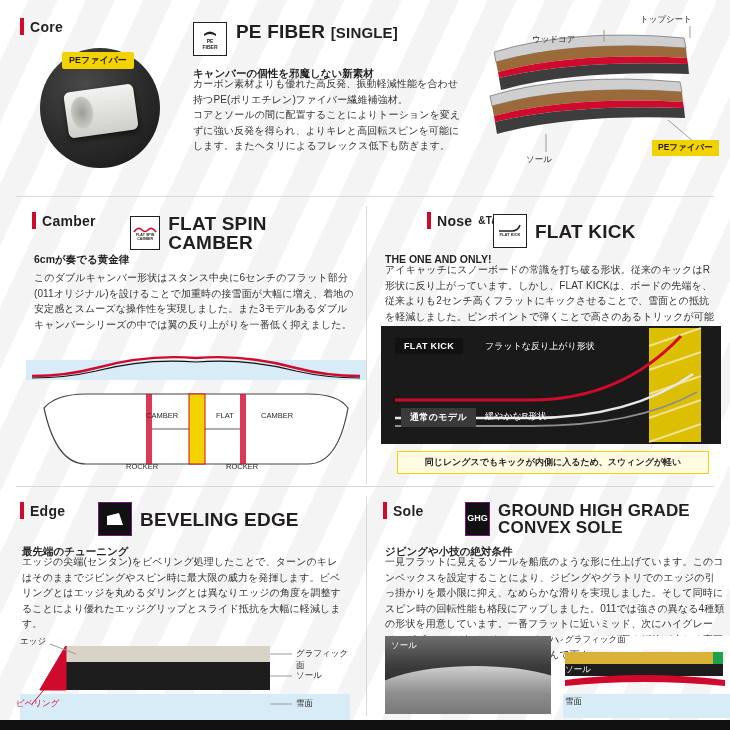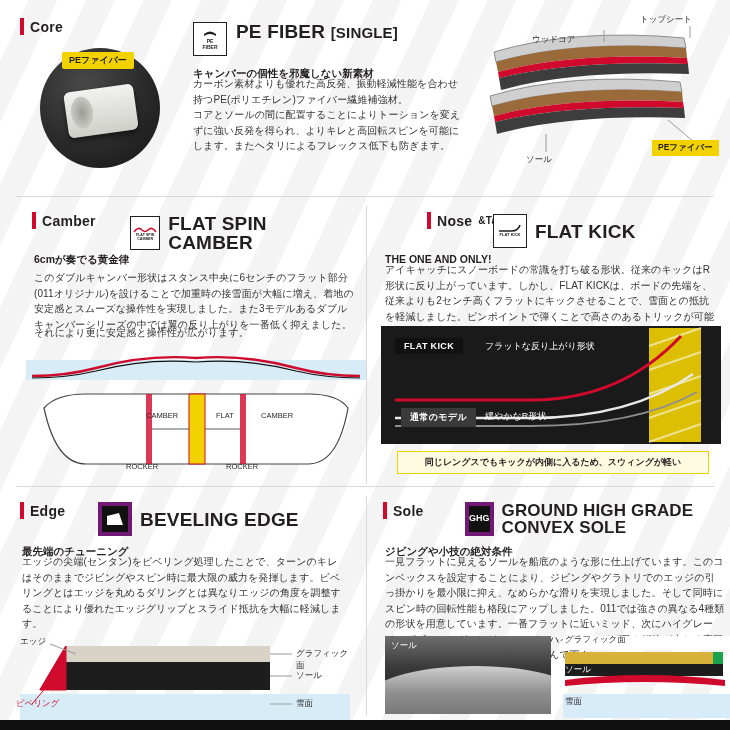--- a/index.html
+++ b/index.html
@@ -48,21 +48,21 @@
   .vline{position:absolute;background:#d9d9d9;width:1px;}
 
   
   .badge{
     width:34px;height:34px;border:1px solid #231f20;background:#fff;
     display:flex;flex-direction:column;align-items:center;justify-content:center;
     font-size:5px;font-weight:bold;line-height:1.1;text-align:center;
     box-sizing:border-box;
   }
   .badge.small-txt{font-size:4.5px;}
-  .badge-dark{background:#111;border:4px solid #701a75;color:#fff;}
+  .badge-dark{background:#111;border:1px solid #701a75;color:#fff;}
 
   
   #sec-core{position:absolute;left:0;top:0;width:730px;height:196px;}
   .core-head{position:absolute;left:20px;top:18px;}
   .core-title{position:absolute;left:193px;top:22px;display:flex;gap:9px;}
   .core-lead{position:absolute;left:193px;top:60px;width:260px;}
   .core-body{position:absolute;left:193px;top:76px;width:270px;}
 
   .pe-photo{
     position:absolute;left:40px;top:48px;width:120px;height:120px;border-radius:50%;
@@ -231,21 +231,20 @@
         <div class="badge small-txt">
           <svg width="24" height="9" viewBox="0 0 24 9">
             <path d="M1 7 Q5 1 9 5 Q12 8 15 5 Q19 1 23 7" fill="none" stroke="#cf0a2c" stroke-width="1.6"></path>
           </svg>
           <span style="font-size:3.6px;">FLAT SPIN CAMBER</span>
         </div>
         <div class="title">FLAT SPIN CAMBER</div>
       </div>
       <div class="lead cam-lead">6cmが奏でる黄金律</div>
       <div class="body-txt cam-body">このダブルキャンバー形状はスタンス中央に6センチのフラット部分 (011オリジナル)を設けることで加重時の接雪面が大幅に増え、着地の安定感とスムーズな操作性を実現しました。また3モデルあるダブルキャンバーシリーズの中では翼の反り上がりを一番低く抑えました。</div>
-      <div class="body-txt cam-body2">それにより更に安定感と操作性が広がります。</div>
 
       <div class="camber-graph">
         <svg width="340" height="130" viewBox="0 0 340 130">
           <rect x="0" y="14" width="340" height="20" fill="#d8ecf7"></rect>
           <path d="M6 30 Q40 30 70 22 Q120 8 170 12 Q220 8 270 22 Q300 30 334 30" fill="none" stroke="#cf0a2c" stroke-width="2.4"></path>
           <path d="M6 32 Q40 32 70 25 Q120 12 170 16 Q220 12 270 25 Q300 32 334 32" fill="none" stroke="#111" stroke-width="1.2"></path>
 
           <path d="M18 62 Q30 48 60 48 L282 48 Q312 48 322 62 Q312 118 282 118 L60 118 Q30 118 18 62 Z" fill="#ffffff" stroke="#444" stroke-width="1.2"></path>
           <rect x="120" y="48" width="6" height="70" fill="#cf0a2c" opacity=".8"></rect>
           <rect x="214" y="48" width="6" height="70" fill="#cf0a2c" opacity=".8"></rect>

